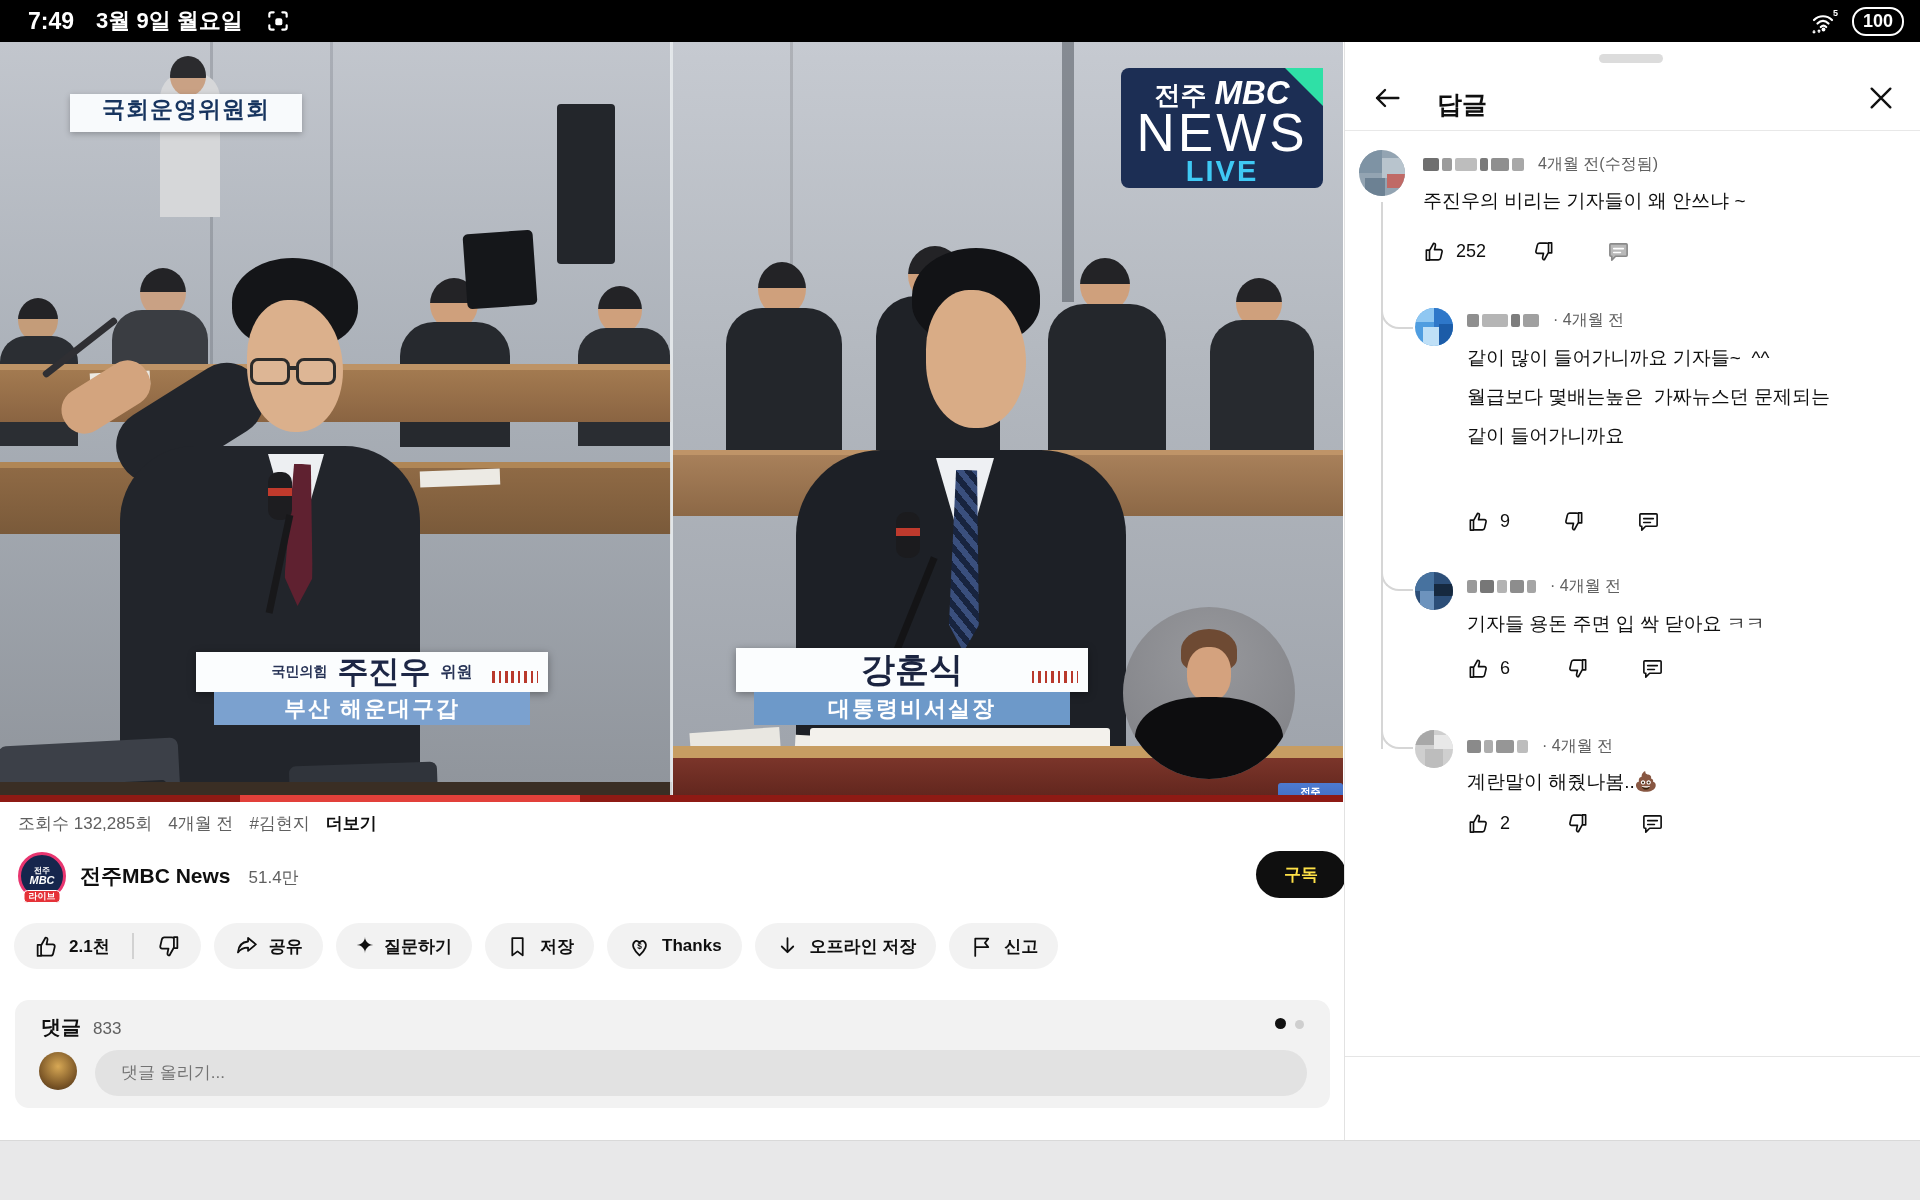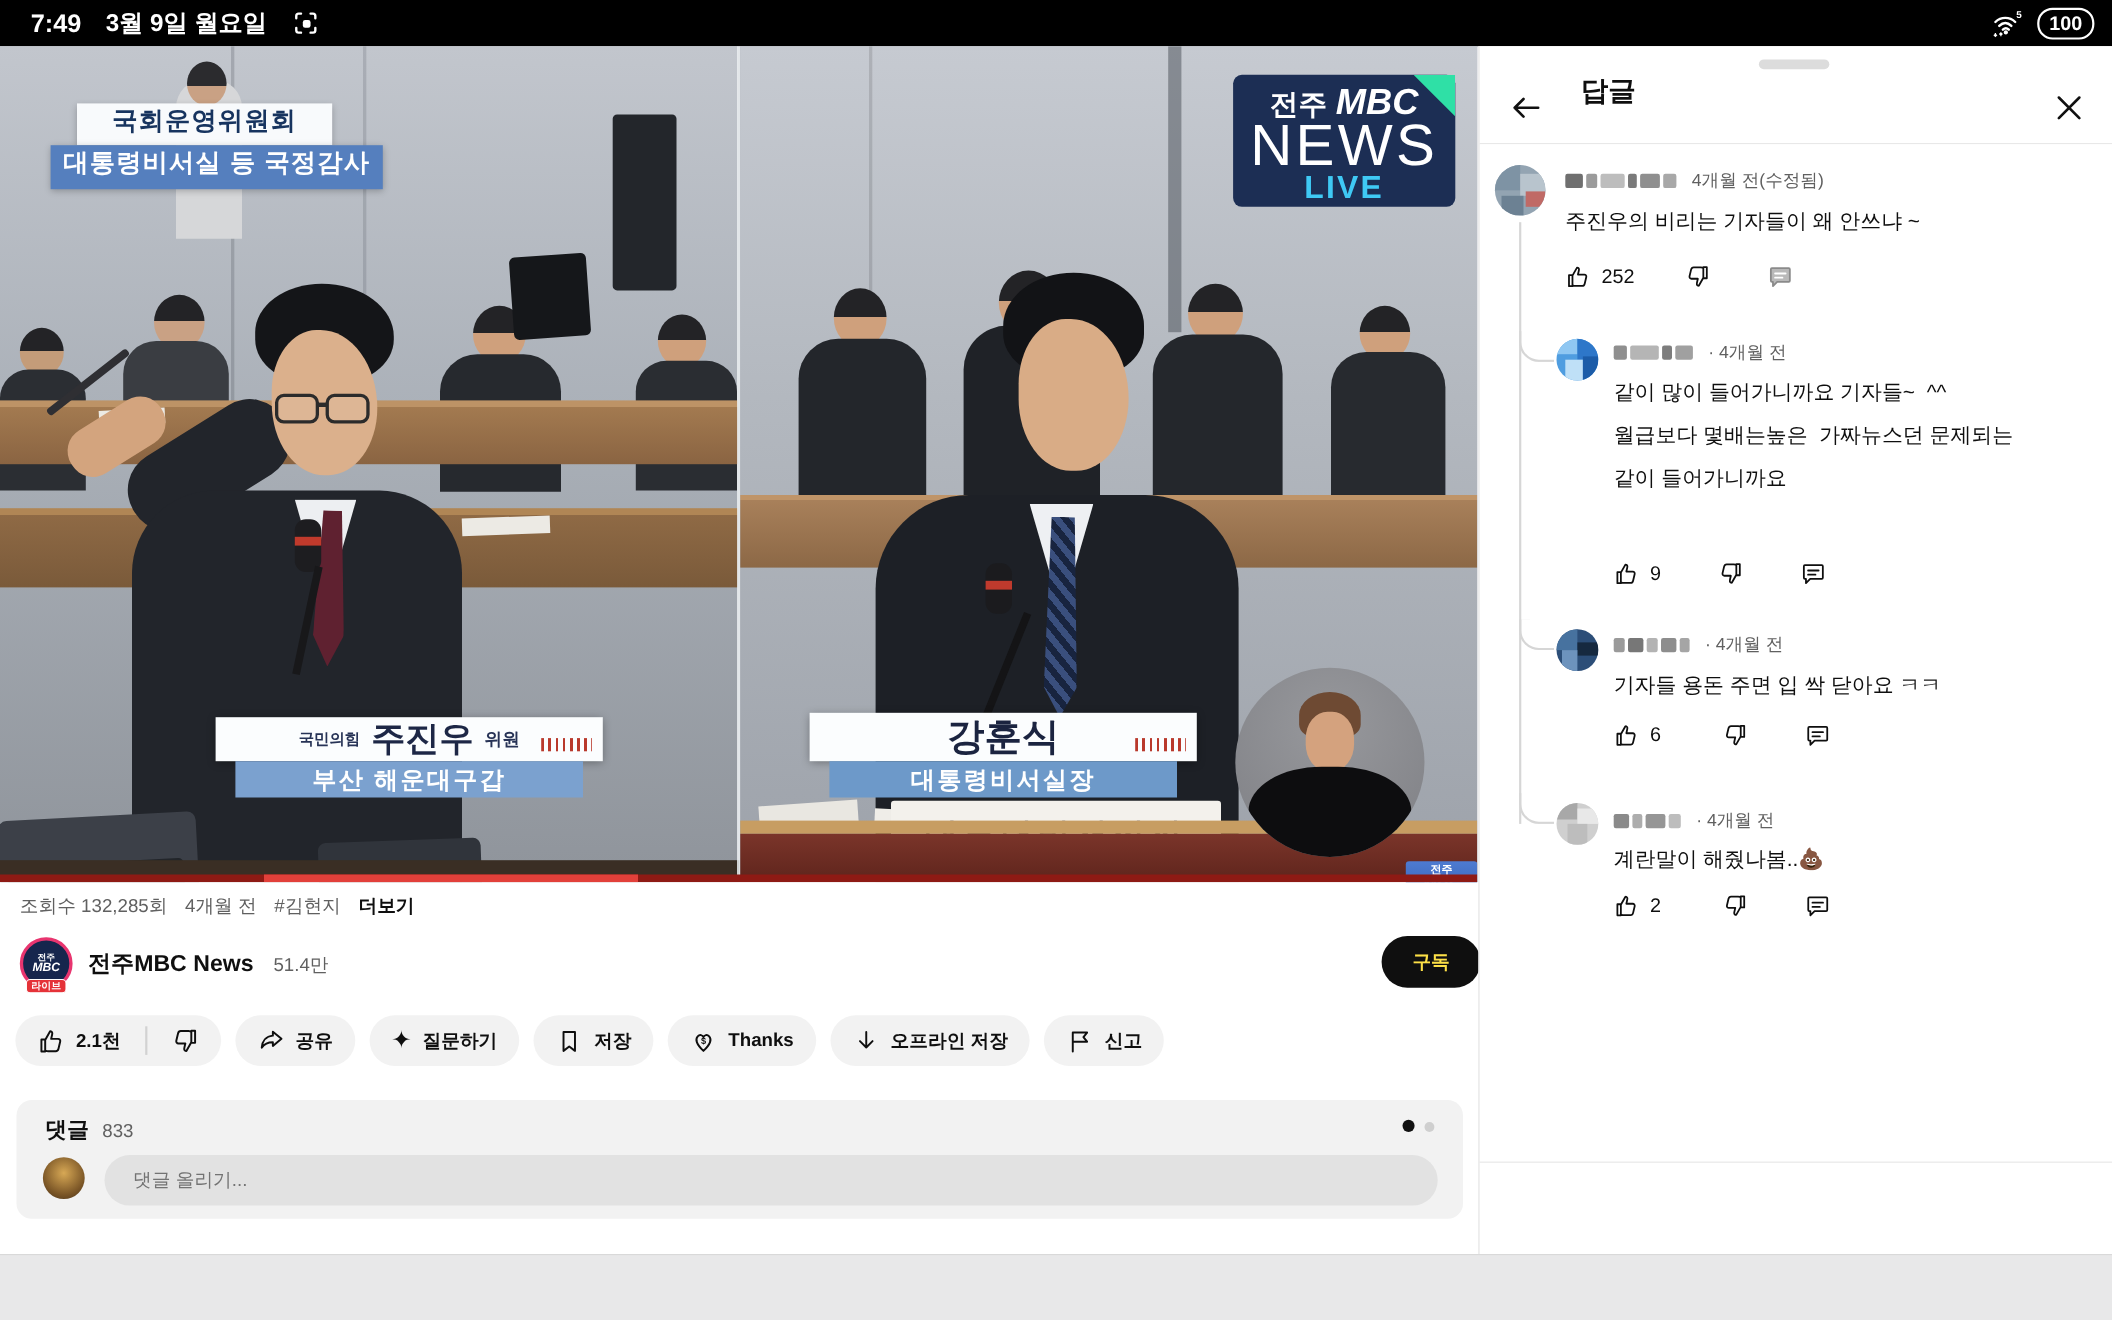--- a/index.html
+++ b/index.html
@@ -51,21 +51,21 @@
   .dot1{position:absolute;right:44px;top:18px;width:11px;height:11px;border-radius:50%;background:#111}
   .dot2{position:absolute;right:26px;top:20px;width:9px;height:9px;border-radius:50%;background:#cfcfcf}
   .myavatar{position:absolute;left:24px;top:52px;width:38px;height:38px;border-radius:50%;
     background:radial-gradient(circle at 50% 38%,#d7a855,#7a5526 65%,#46301a)}
   .cominput{position:absolute;left:80px;top:50px;width:1212px;height:46px;border-radius:23px;background:#e2e2e2;
     font-size:17px;color:#737373;line-height:46px;padding-left:26px}
 
   
   .panel{position:absolute;left:1344px;top:42px;width:576px;height:1098px;background:#fff;border-left:1px solid #e2e2e2}
   .handle{position:absolute;left:254px;top:12px;width:64px;height:9px;border-radius:5px;background:#dcdcdc}
-  .ptitle{position:absolute;left:92px;top:24px;font-size:25px;font-weight:700;color:#0f0f0f}
+  .ptitle{position:absolute;left:92px;top:46px;font-size:25px;font-weight:700;color:#0f0f0f}
   .hicon{position:absolute;top:40px;width:32px;height:32px}
   .c-meta{font-size:16px;color:#606060;display:flex;align-items:center;gap:8px}
   .c-text{font-size:19px;color:#0f0f0f;white-space:pre-wrap}
   .r-line{font-size:19px;color:#0f0f0f;line-height:39px;white-space:pre-wrap}
   .c-actions{position:absolute;display:flex;align-items:center}
   .cnt{font-size:18px;color:#0f0f0f;margin-left:10px}
   .rname{display:inline-flex;align-items:center;gap:3px;margin-right:6px}
   .rname i{display:block;height:13px;border-radius:2px}
   .pxa{position:absolute;border-radius:50%;overflow:hidden}
   .pxa div{position:absolute}
@@ -189,23 +189,20 @@
 
     <div class="s wm" style="left:1278px;top:741px;width:65px;height:56px;z-index:21">
       <span style="font-size:10px;font-weight:700">전주</span>
       <span style="font-size:15px;font-weight:800;font-style:italic">MBC</span>
 
     </div>
 
     <div class="s cap" style="left:70px;top:52px;width:232px;height:38px;background:#f8fafc;color:#17345f;z-index:30">
       <span>국회운영위원회</span>
     </div>
-    <div class="s cap" style="left:46px;top:90px;width:302px;height:40px;background:#557fbe;color:#fff;z-index:30">
-      <span>대통령비서실 등 국정감사</span>
-    </div>
 
     <div class="s livebox" style="left:1121px;top:26px;width:202px;height:120px;z-index:30">
       <div style="display:flex;align-items:baseline;gap:8px;line-height:34px">
         <span style="font-size:26px;font-weight:800">전주</span>
         <span style="font-size:33px;font-weight:800;font-style:italic">MBC</span>
       </div>
       <span style="font-size:53px;font-weight:400;letter-spacing:3px;line-height:42px">NEWS</span>
       <span style="font-size:29px;font-weight:800;letter-spacing:2px;color:#3fc9f4;line-height:34px">LIVE</span>
     </div>
     <div class="s" style="left:1285px;top:26px;width:38px;height:38px;background:#2fe0a6;clip-path:polygon(0 0,100% 0,100% 100%);z-index:31"></div>

